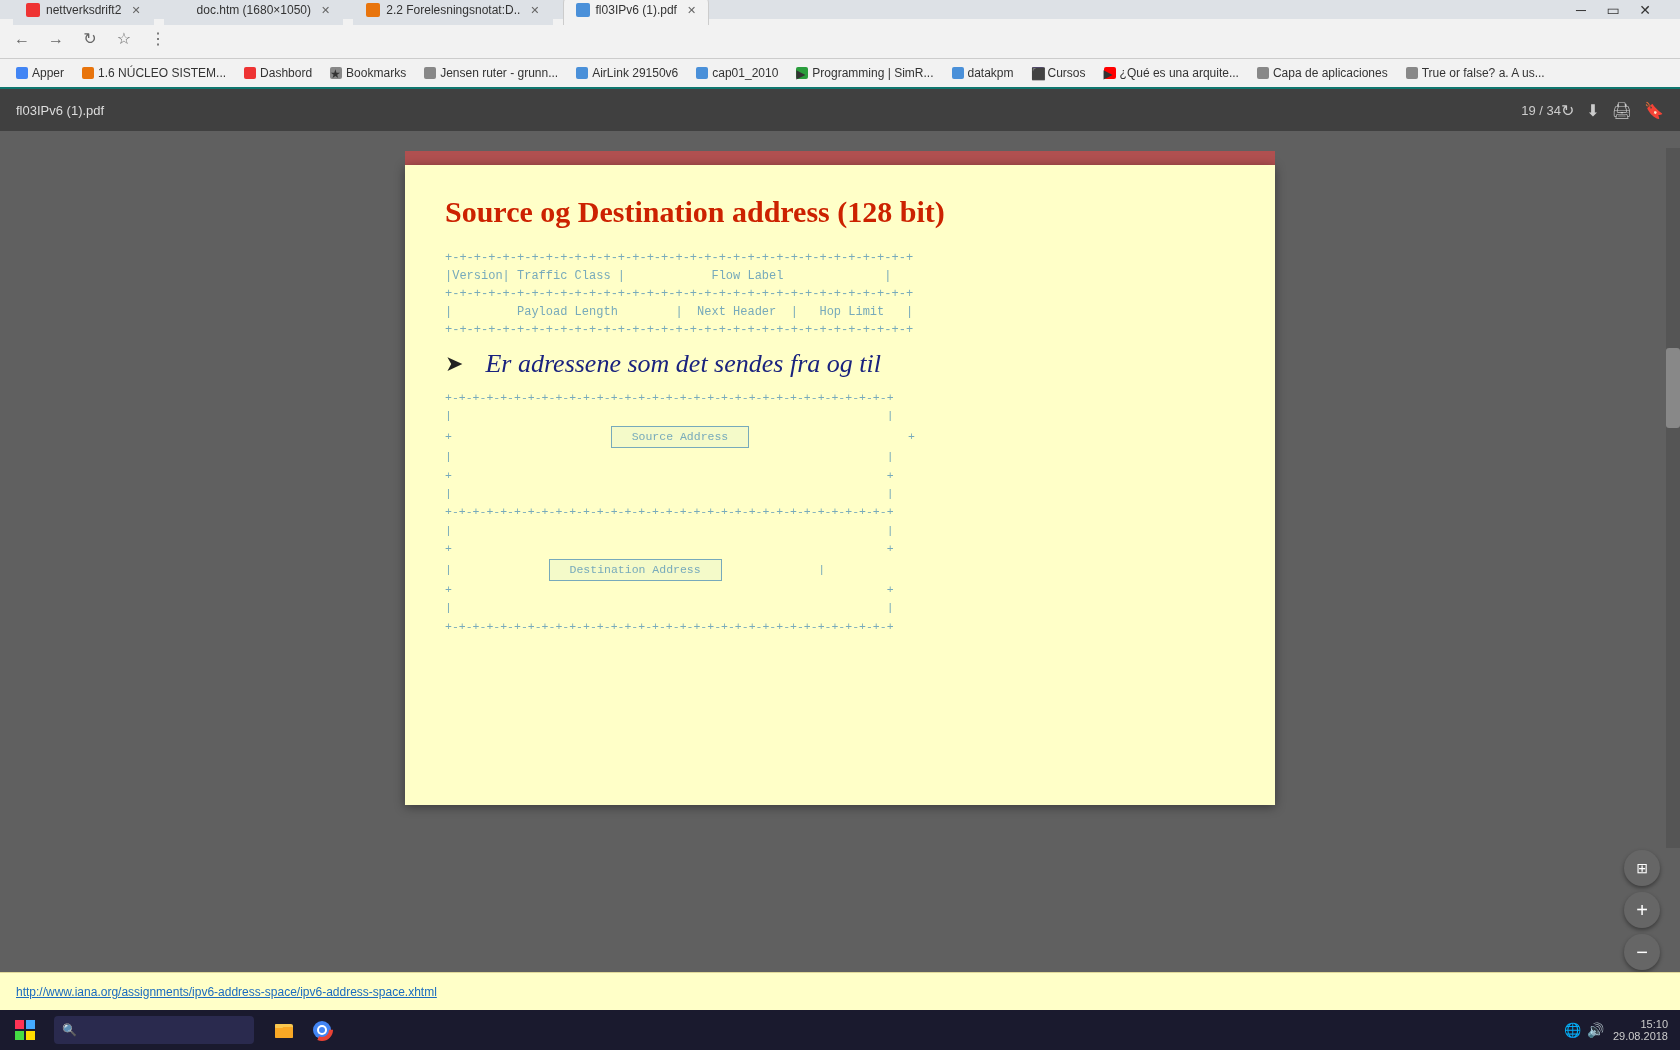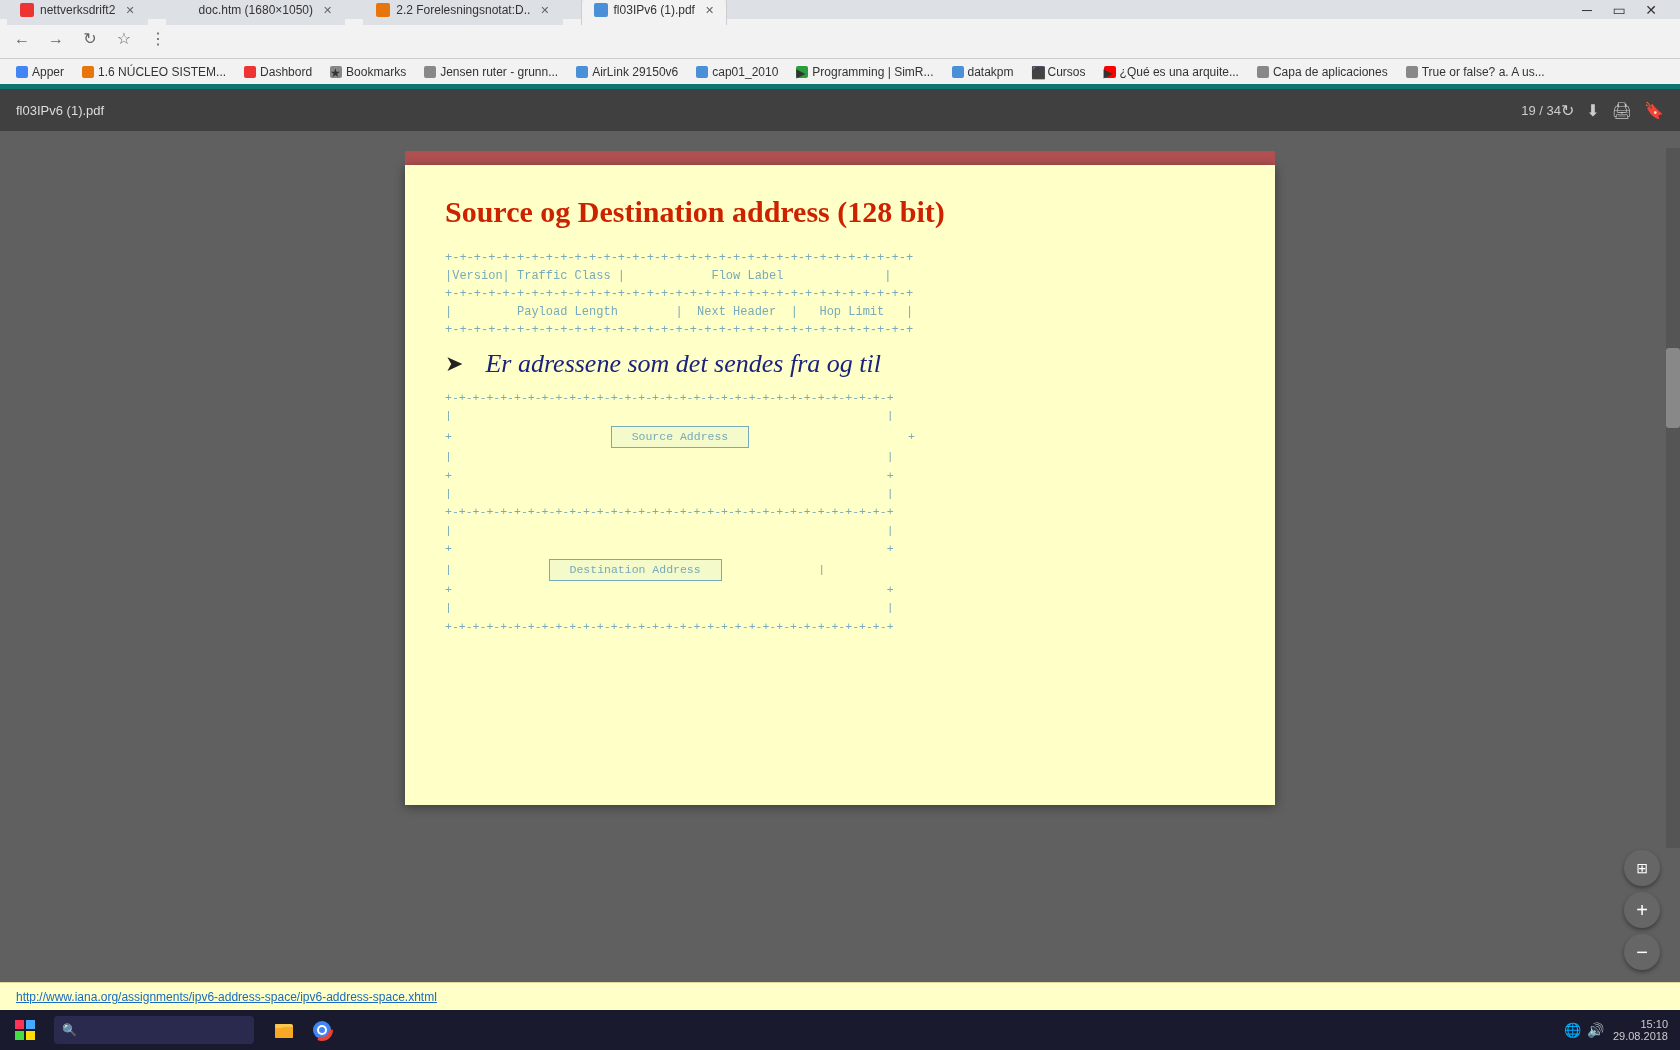--- a/index.html
+++ b/index.html
@@ -7,22 +7,22 @@
 
     
     .browser-chrome { width: 100%; background: #f2f2f2; }
 
     
     .tab-bar {
       display: flex;
       align-items: center;
       background: #dde1e6;
       height: 19px;
-      padding: 0 7px;
-      gap: 18px;
+      padding: 0 13px;
+      gap: 10px;
     }
     .tab {
       display: flex;
       align-items: center;
       height: 30px;
       padding: 0 12px;
       border-radius: 8px 8px 0 0;
       font-size: 12px;
       color: #333;
       background: #dde1e6;
@@ -73,21 +73,21 @@
     .star-btn { width: 28px; height: 28px; display: flex; align-items: center; justify-content: center; color: #666; font-size: 16px; cursor: pointer; }
 
     
     .bookmarks-bar {
       display: flex;
       align-items: center;
       background: #f2f2f2;
       height: 30px;
       padding: 0 8px;
       gap: 2px;
-      border-bottom: 5px solid #0f766e;
+      border-bottom: 2px solid #0f766e;
       font-size: 12px;
       overflow: hidden;
     }
     .bookmark-item {
       display: flex;
       align-items: center;
       padding: 2px 8px;
       border-radius: 4px;
       cursor: pointer;
       white-space: nowrap;
@@ -233,21 +233,21 @@
       cursor: pointer;
       box-shadow: 0 2px 4px rgba(0,0,0,0.4);
     }
 
     
     .bottom-bar {
       position: fixed;
       bottom: 0;
       left: 0;
       width: 100%;
-      height: 28px;
+      height: 38px;
       background: #ffffc8;
       display: flex;
       align-items: center;
       padding: 0 16px;
       border-top: 1px solid #e0d89a;
     }
     .bottom-link {
       color: #1a6bbf;
       font-size: 12px;
       text-decoration: underline;

